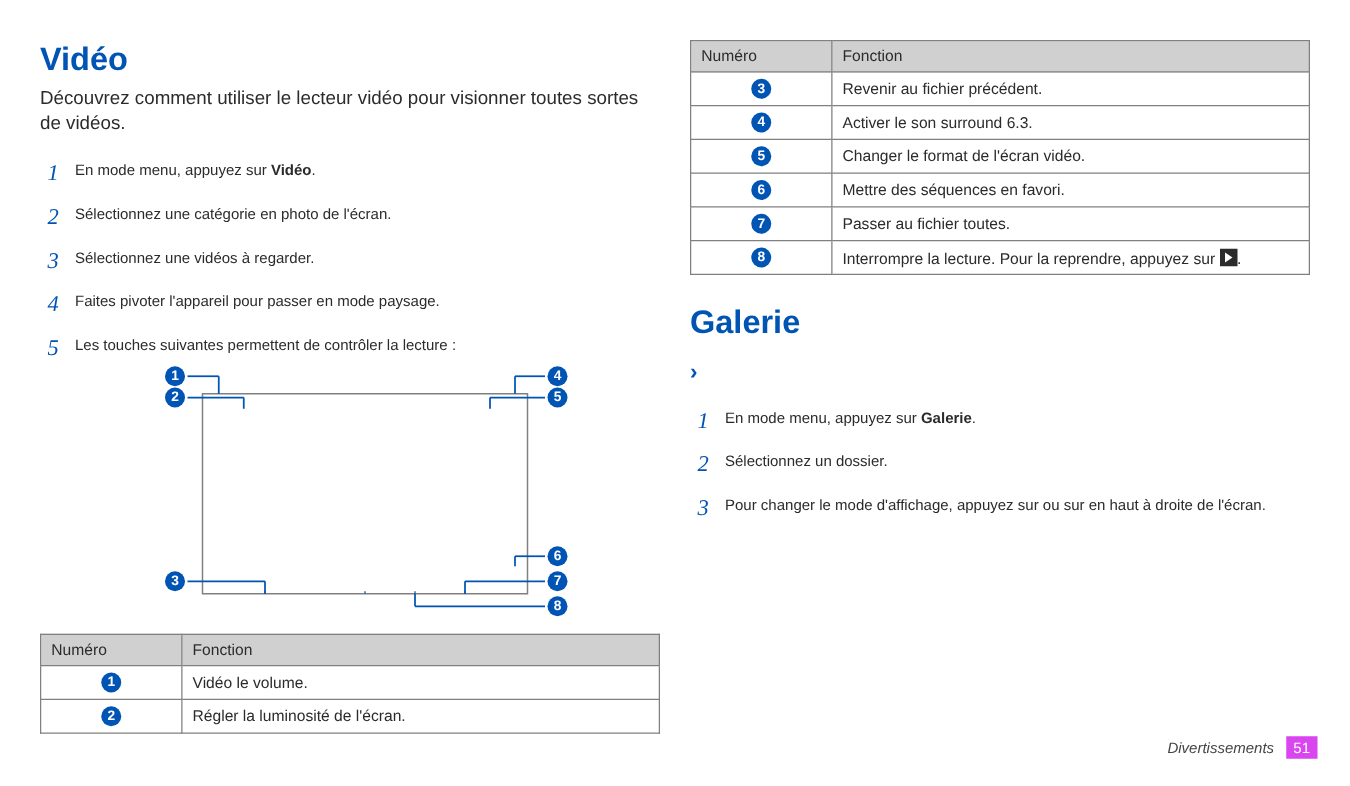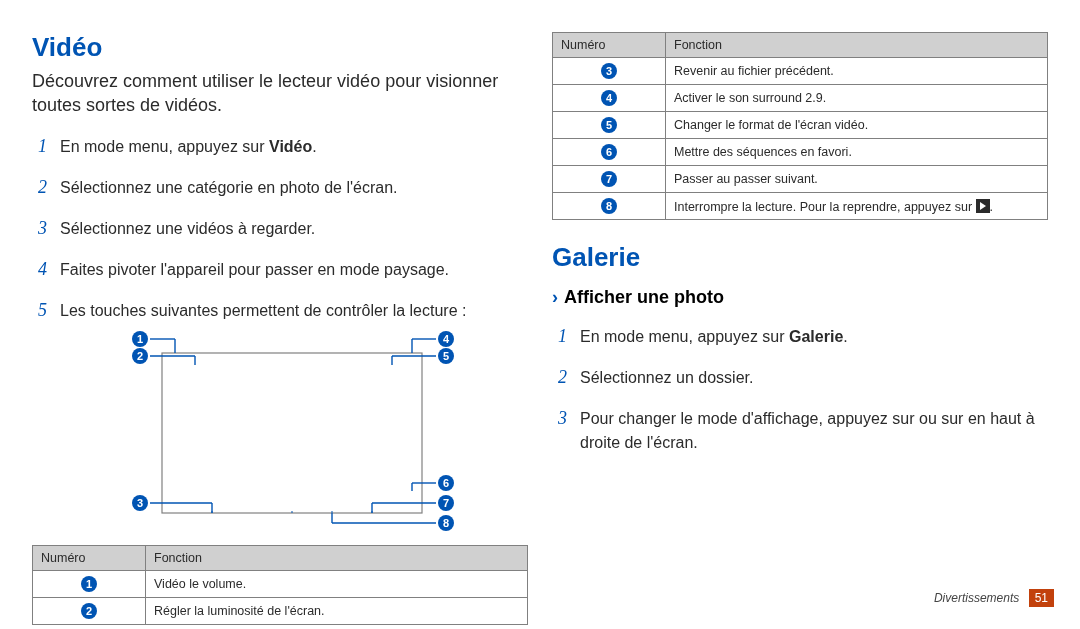--- a/index.html
+++ b/index.html
@@ -33,34 +33,34 @@
   .h2 {
     color: #000;
     font-size: 18px;
     font-weight: 600;
     margin: 14px 0 4px 0;
     display: flex;
     align-items: center;
     gap: 6px;
   }
   .intro {
-    font-size: 18px;
+    font-size: 15px;
     line-height: 1.35;
     margin: 0 0 6px 0;
   }
   ol.steps {
     list-style: none;
     padding: 0;
     margin: 4px 0 4px 6px;
     counter-reset: step;
   }
   ol.steps > li {
     counter-increment: step;
     position: relative;
-    font-size: 16px;
+    font-size: 12px;
     line-height: 1.5;
     padding-left: 22px;
     margin-bottom: 2px;
     margin-top: 17px;
   }
   ol.steps > li::before {
     content: counter(step);
     position: absolute;
     left: 0;
     top: -2px;
@@ -123,21 +123,21 @@
     text-align: center;
   }
   .footer {
     font-size: 12px;
     color: #444;
     text-align: right;
     padding: 0 26px 12px 0;
   }
   .footer .pg {
     display: inline-block;
-    background: #c2410c;
+    background: #d946ef;
     color: #fff;
     padding: 2px 6px;
     margin-left: 6px;
     font-style: normal;
     font-size: 12px;
   }
   .footer .sec { font-style: italic; }
   .chevron {
     color: #0054b3;
     font-weight: 800;
@@ -252,48 +252,47 @@
           <tr>
         <th>Numéro</th>
         <th>Fonction</th>
       </tr>
       <tr>
         <td class="num"><span class="badge">3</span></td>
         <td>Revenir au fichier précédent.</td>
       </tr>
       <tr>
         <td class="num"><span class="badge">4</span></td>
-        <td>Activer le son surround 2.9.</td>
+        <td>Activer le son surround 6.3.</td>
       </tr>
       <tr>
         <td class="num"><span class="badge">5</span></td>
         <td>Changer le format de l'écran vidéo.</td>
       </tr>
       <tr>
         <td class="num"><span class="badge">6</span></td>
         <td>Mettre des séquences en favori.</td>
       </tr>
       <tr>
         <td class="num"><span class="badge">7</span></td>
-        <td>Passer au passer suivant.</td>
+        <td>Passer au fichier toutes.</td>
       </tr>
       <tr>
         <td class="num"><span class="badge">8</span></td>
         <td>
           <span>Interrompre la lecture. Pour la reprendre, appuyez sur </span><span class="play-icon"></span><span>.</span>
         </td>
       </tr>
     </tbody>
       </table>
 
     <div class="h1" style="margin-top:22px;">Galerie</div>
 
     <div class="h2">
       <span class="chevron">›</span>
-      <span>Afficher une photo</span>
     </div>
 
     <ol class="steps">
       <li><span>En mode menu, appuyez sur </span><b>Galerie</b><span>.</span></li>
       <li><span>Sélectionnez un dossier.</span></li>
       <li><span>Pour changer le mode d'affichage, appuyez sur      ou sur      en haut à droite de l'écran.</span></li>
     </ol>
   </div>
 </div>
 

